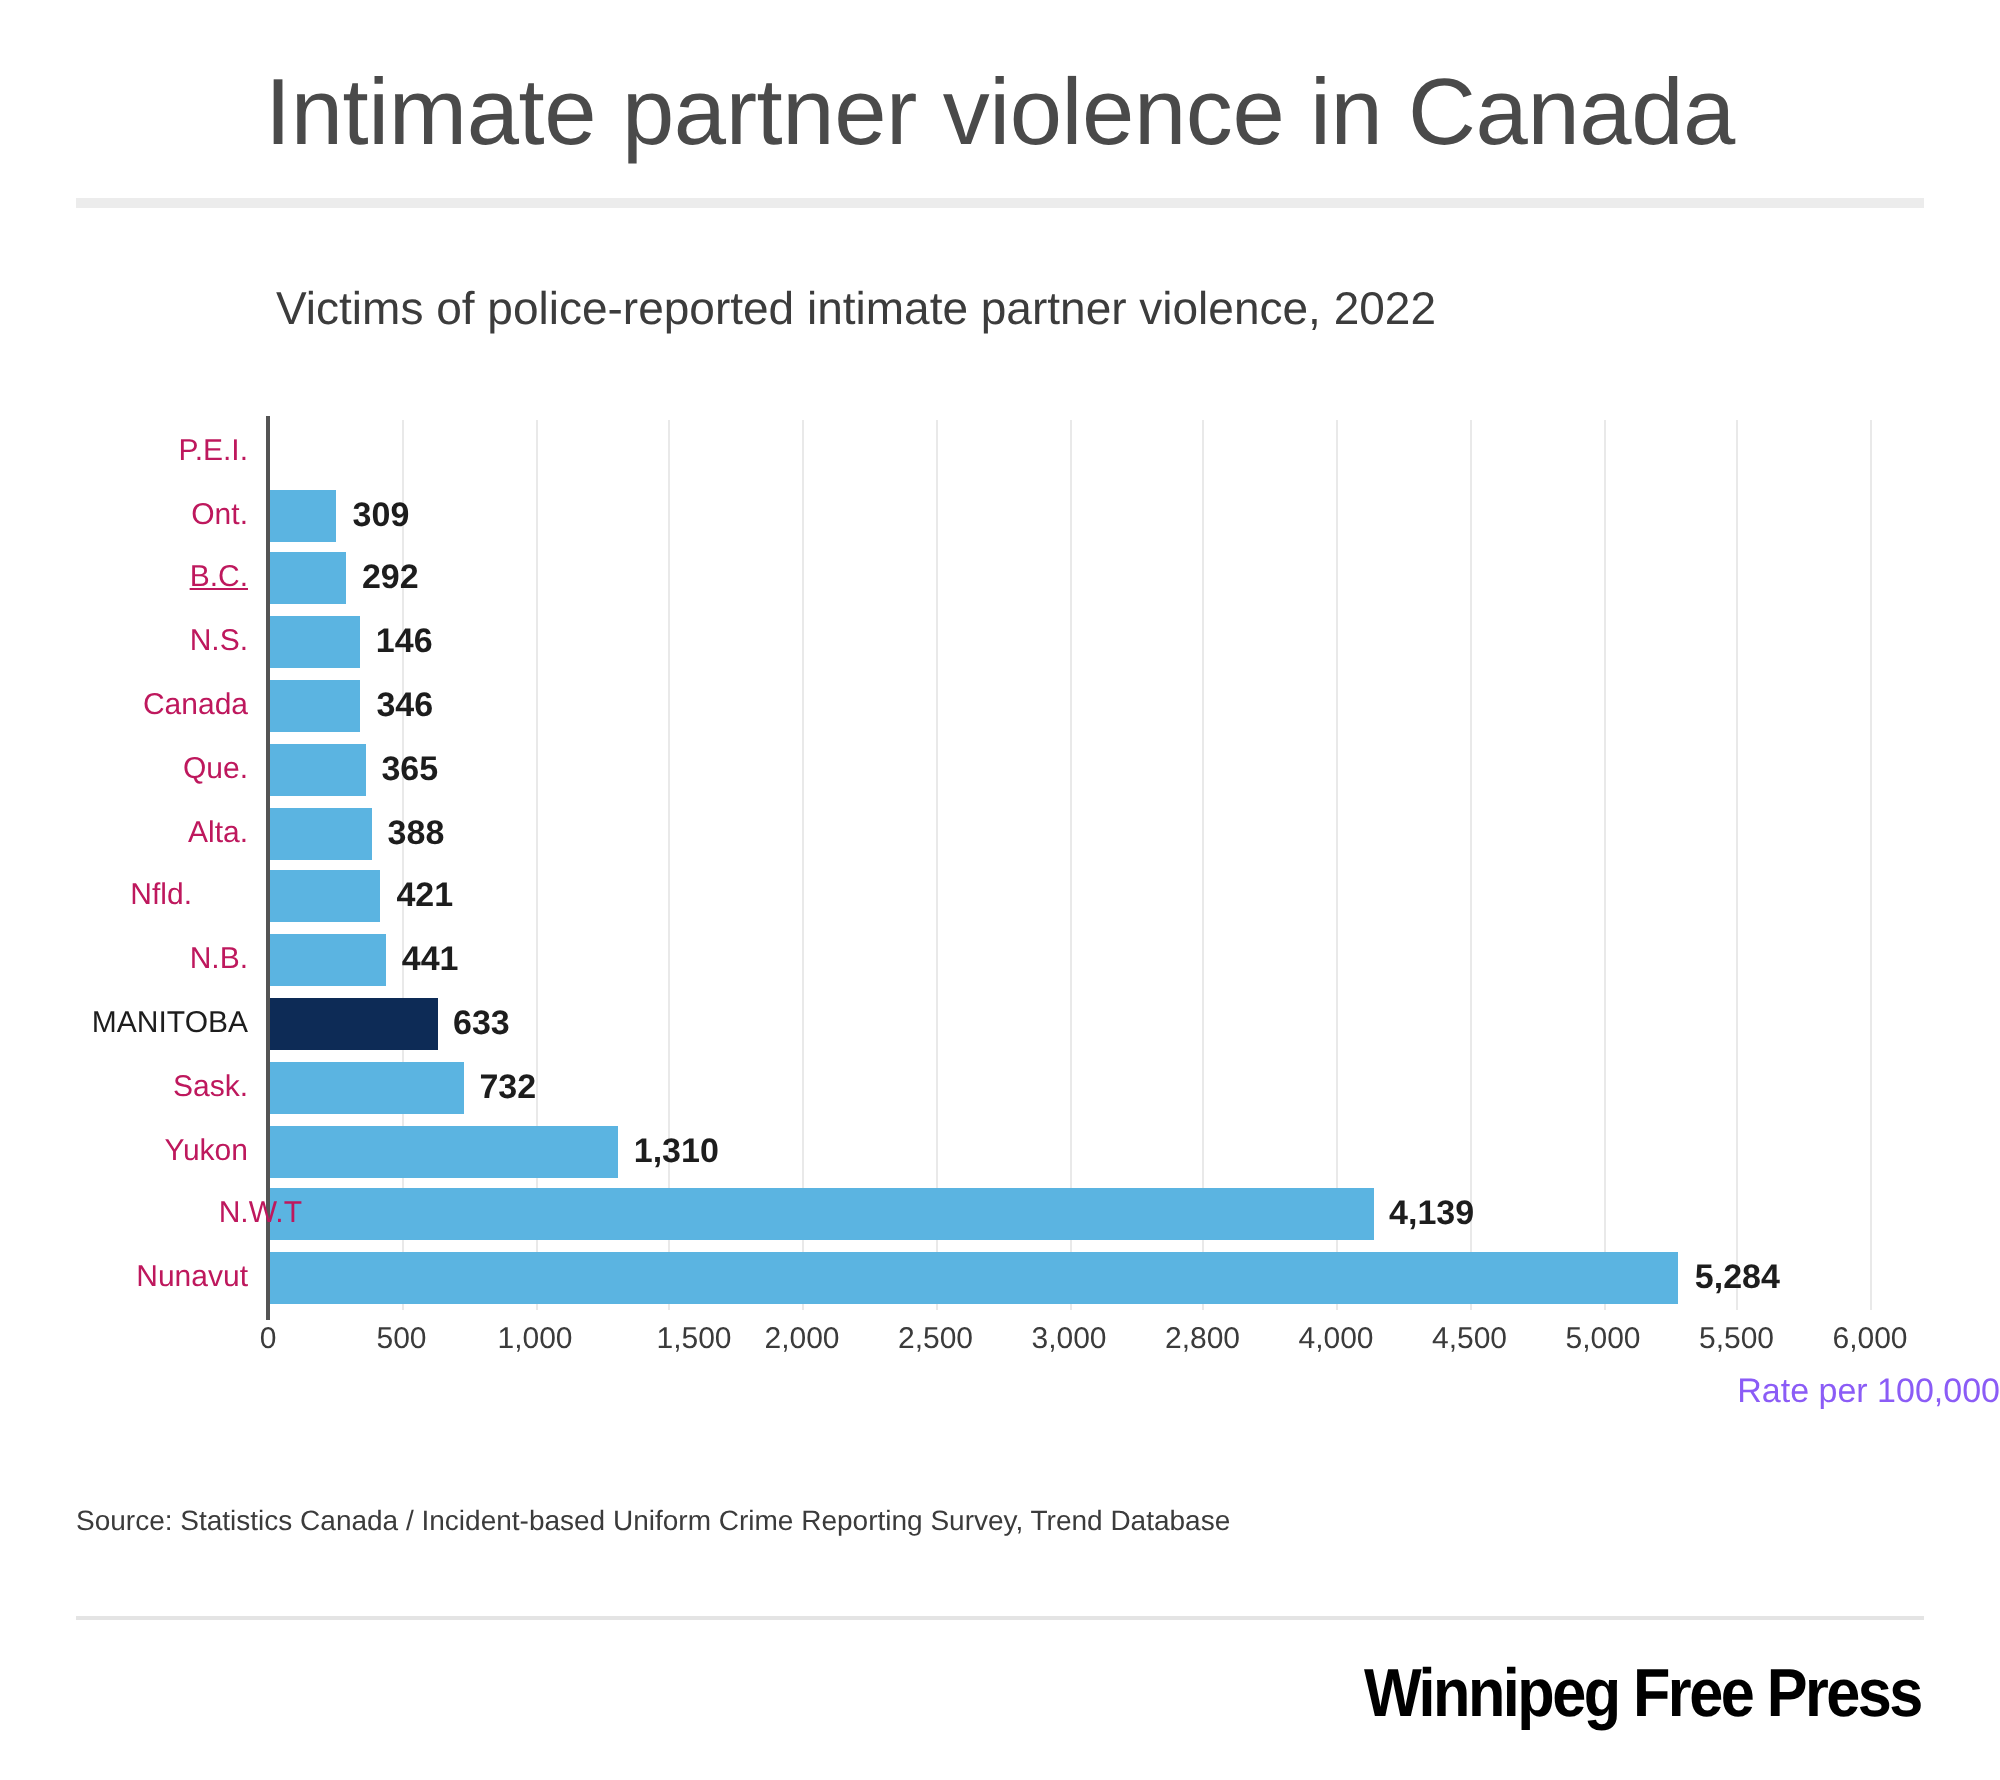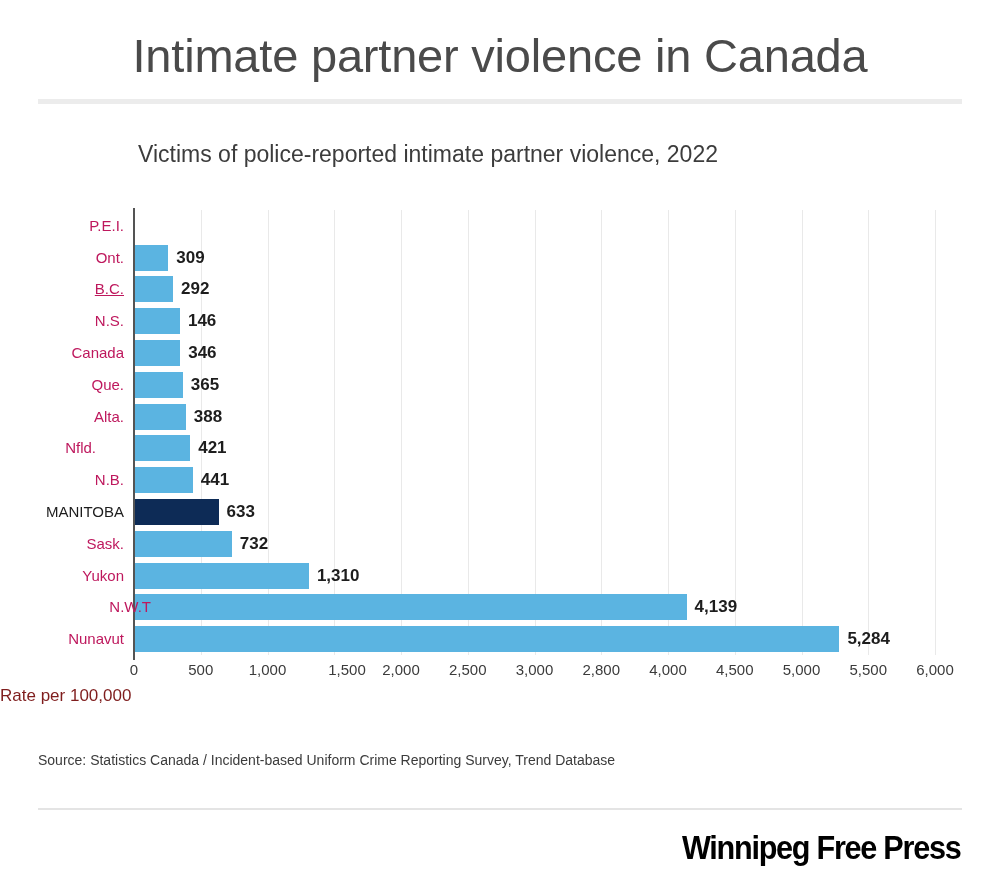--- a/index.html
+++ b/index.html
@@ -124,23 +124,23 @@
     color: #3b3b3b;
     text-align: center;
     white-space: nowrap;
     transform: translateX(-50%);
   }
   .axis-x-title {
     position: absolute;
     left: 0;
     top: 686px;
     width: 1000px;
-    text-align: left;
+    text-align: right;
     font-size: 17px;
-    color: #7f1d1d;
+    color: #8b5cf6;
   }
 
   
   .source {
     position: absolute;
     left: 38px;
     top: 752px;
     font-size: 14px;
     color: #3b3b3b;
     white-space: nowrap;

